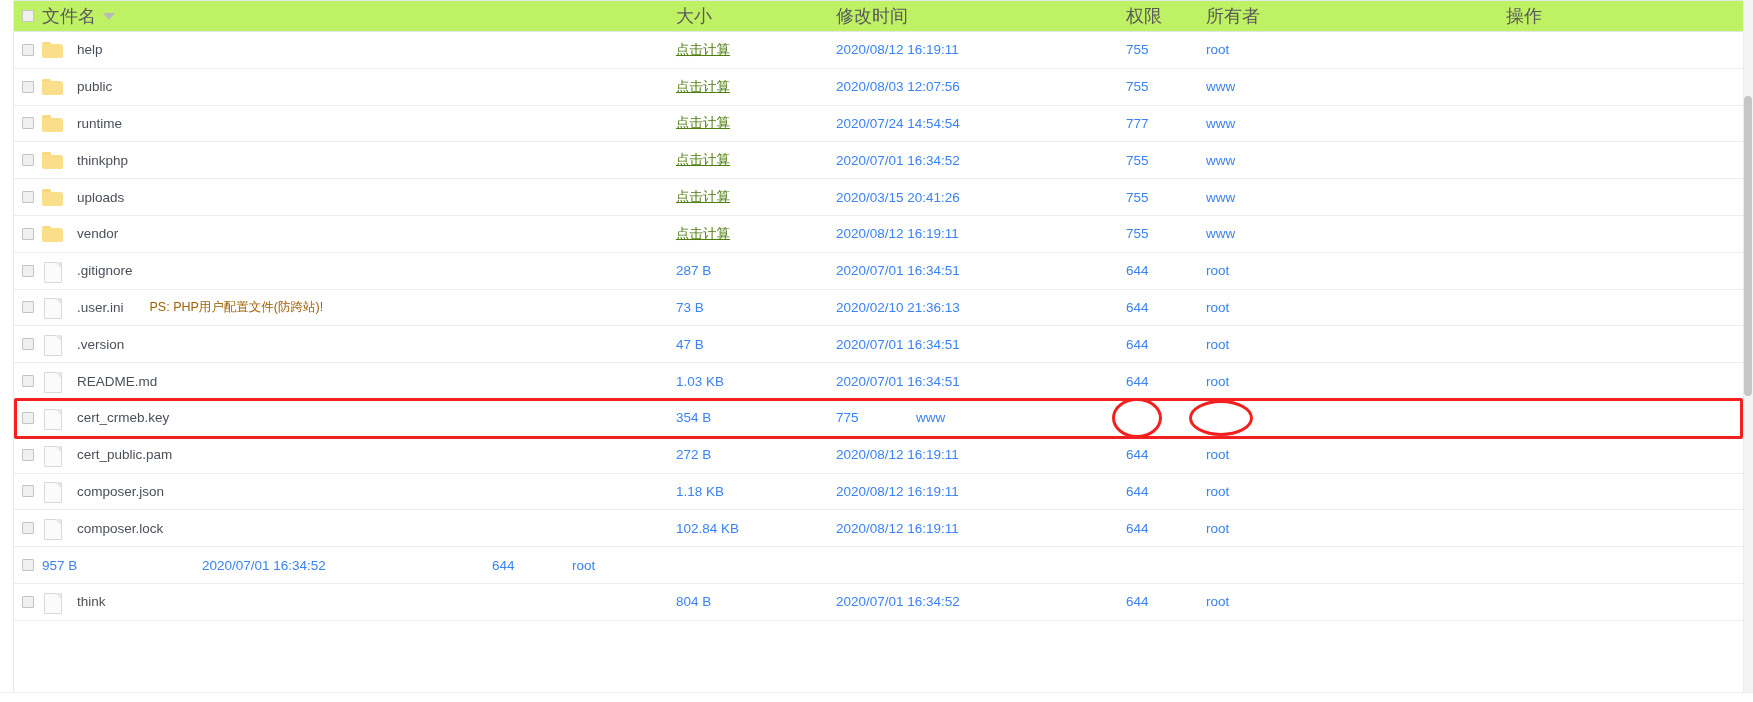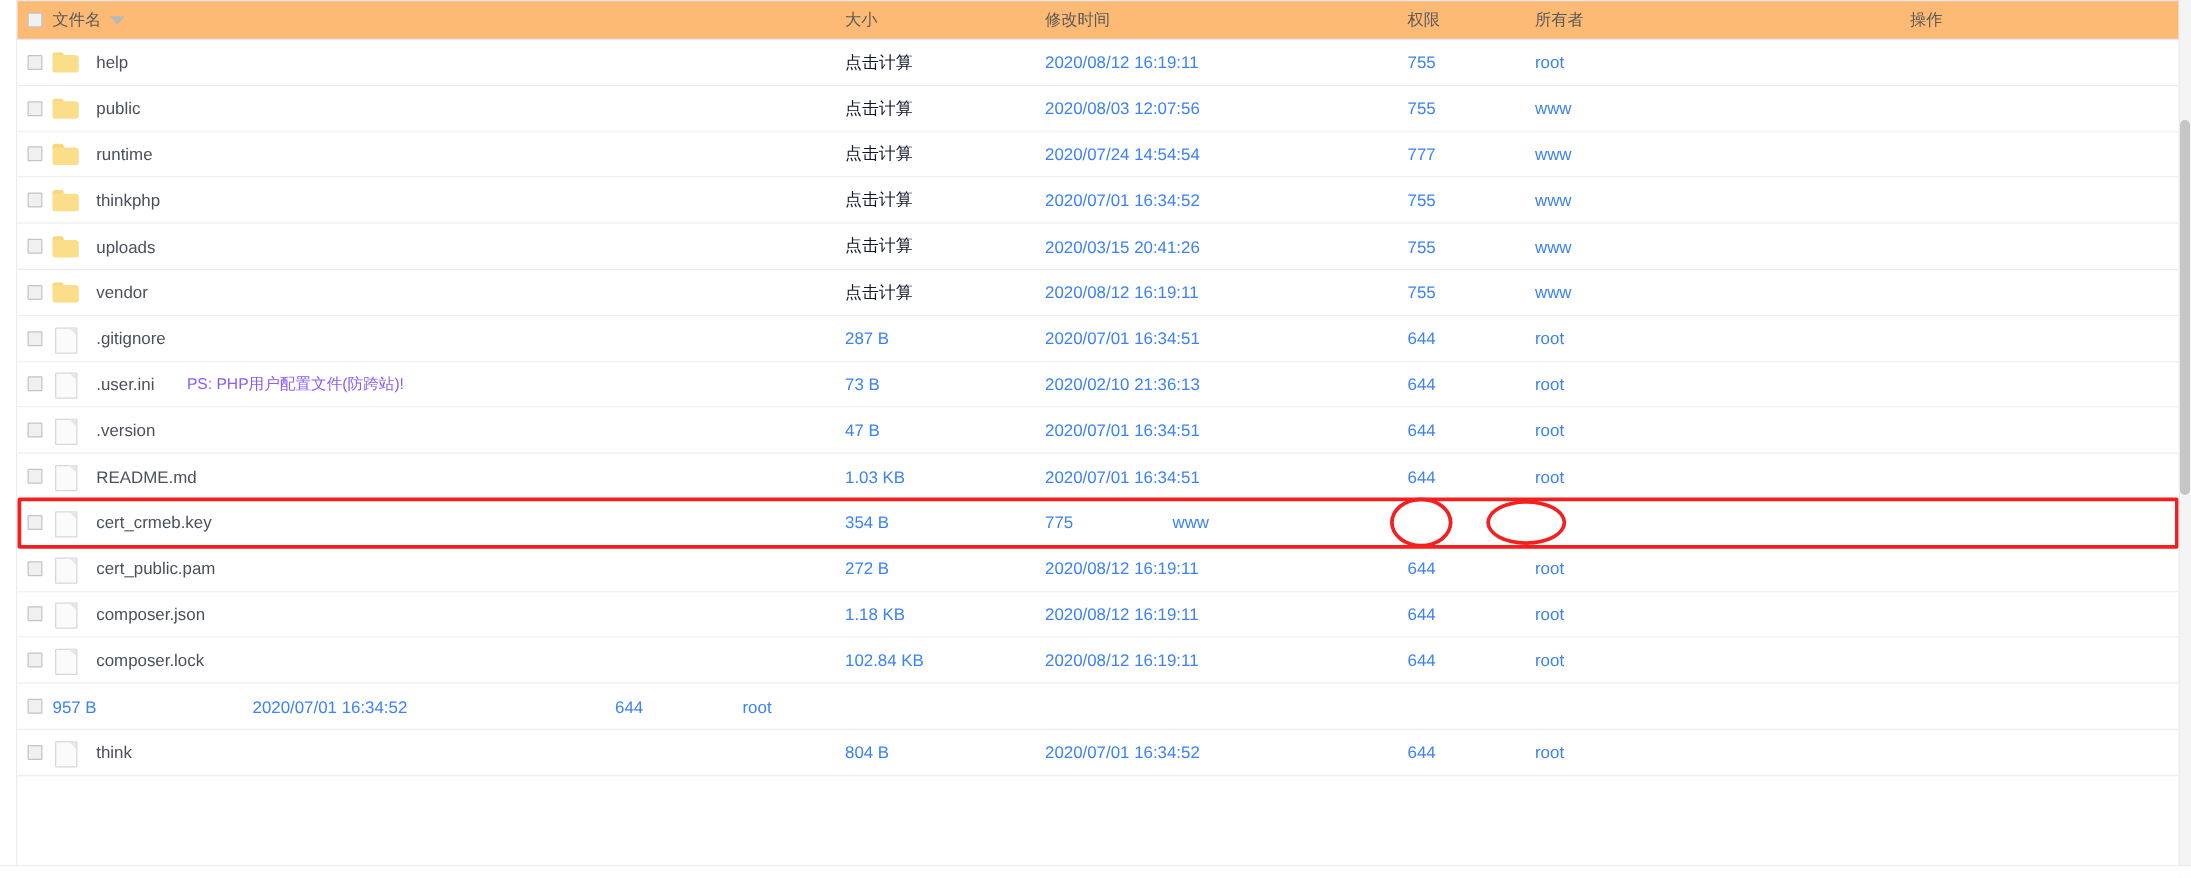--- a/index.html
+++ b/index.html
@@ -32,38 +32,38 @@
     position: absolute;
     left: 14px; top: 0;
     width: 1729px;
     height: 702px;
     background: #fff;
   }
 
   
   .thead {
     height: 32px;
-    background: #fdba74;
+    background: #bef264;
     border-top: 1px solid #e6e6e6;
     border-bottom: 1px solid #e6e6e6;
     display: flex;
     align-items: center;
     position: relative;
-    font-size: 13px;
+    font-size: 18px;
     color: #5a5a5a;
   }
   .thead .cell { display: flex; align-items: center; }
 
   
   .c-check   { width: 28px; padding-left: 8px; }
   .c-name    { width: 634px; }
   .c-size    { width: 160px; }
   .c-time    { width: 290px; }
   .c-perm    { width: 80px; }
-  .c-owner   { width: 300px; margin-left: 22px; }
+  .c-owner   { width: 300px; }
   .c-op      { flex: 1; text-align: right; padding-right: 14px; justify-content: flex-start; }
 
   .sort-caret {
     display: inline-block;
     margin-left: 7px;
     width: 0; height: 0;
     border-left: 6px solid transparent;
     border-right: 6px solid transparent;
     border-top: 7px solid #b9b9b9;
   }
@@ -86,21 +86,21 @@
     border-bottom: 1px solid #ededed;
     font-size: 13.5px;
     color: #555a61;
     background: #fff;
   }
   .row .cell { display: flex; align-items: center; height: 100%; }
 
   .fname { display: flex; align-items: center; }
   .fname .label { color: #4a5059; font-size: 13.5px; }
   .note {
-    color: #8b5cf6;
+    color: #a16207;
     font-size: 12.5px;
     margin-left: 26px;
   }
 
   
   .icon { width: 22px; height: 18px; margin-right: 13px; position: relative; flex: none; }
   .icon.folder::before {
     content: "";
     position: absolute; left: 0; top: 1px;
     width: 9px; height: 4px;
@@ -151,21 +151,21 @@
     font-family: "Liberation Sans", sans-serif;
     border-radius: 0 0 2px 2px;
   }
   .icon.php .php-globe {
     position: absolute; left: 6.5px; top: 1.5px;
     width: 8px; height: 8px;
     border: 1px solid #7d93c4;
     border-radius: 50%;
   }
 
-  .calc-link { color: #0f172a; cursor: pointer; font-size: 13.5px; }
+  .calc-link { color: #4d7c0f; cursor: pointer; font-size: 13.5px; text-decoration: underline; }
   .size-txt, .time-txt, .perm-txt, .owner-txt { color: #3b82f6; font-size: 13.5px; }
 
   
   .anno { position: absolute; pointer-events: none; }
   .anno-rect {
     border: 3px solid #f42020;
     border-radius: 2px;
     background: transparent;
   }
   .anno-ellipse {

